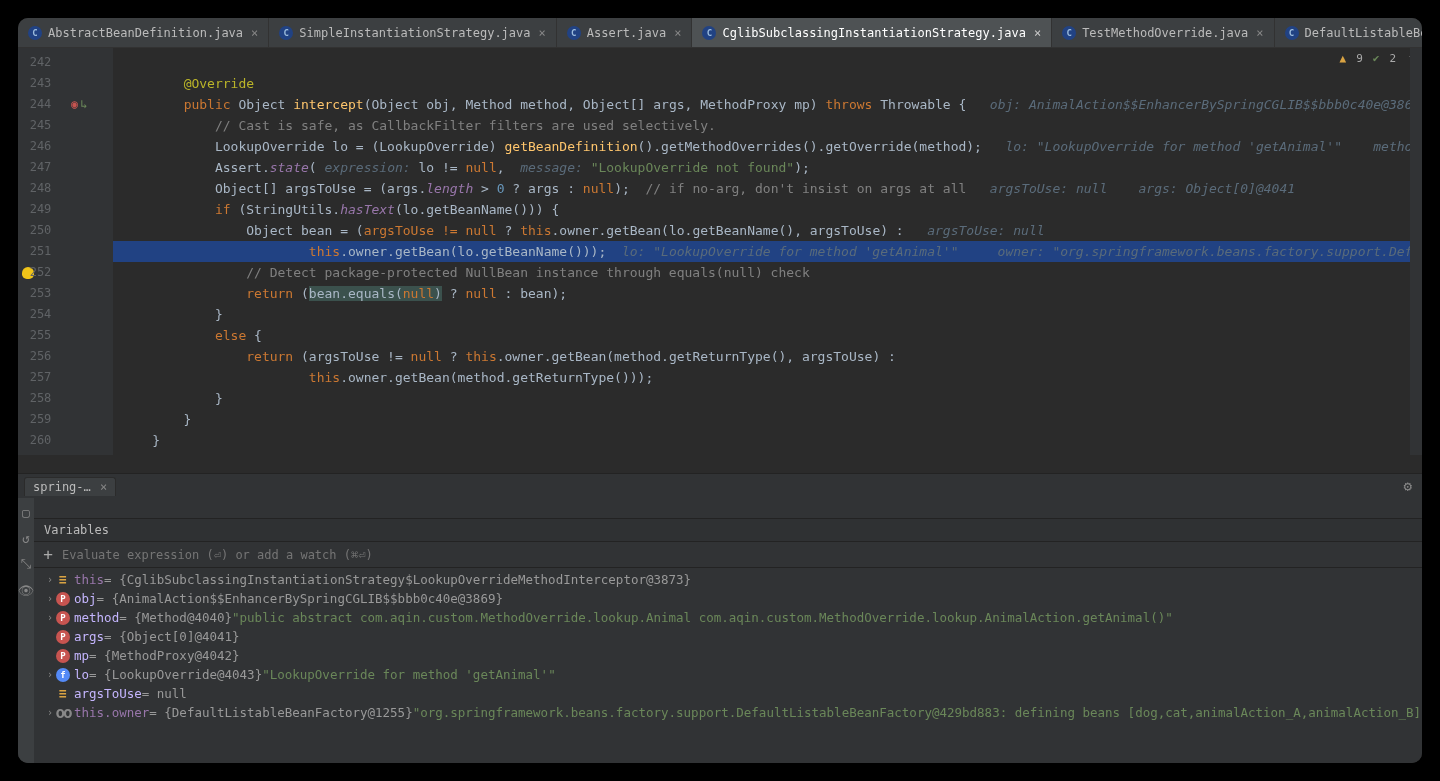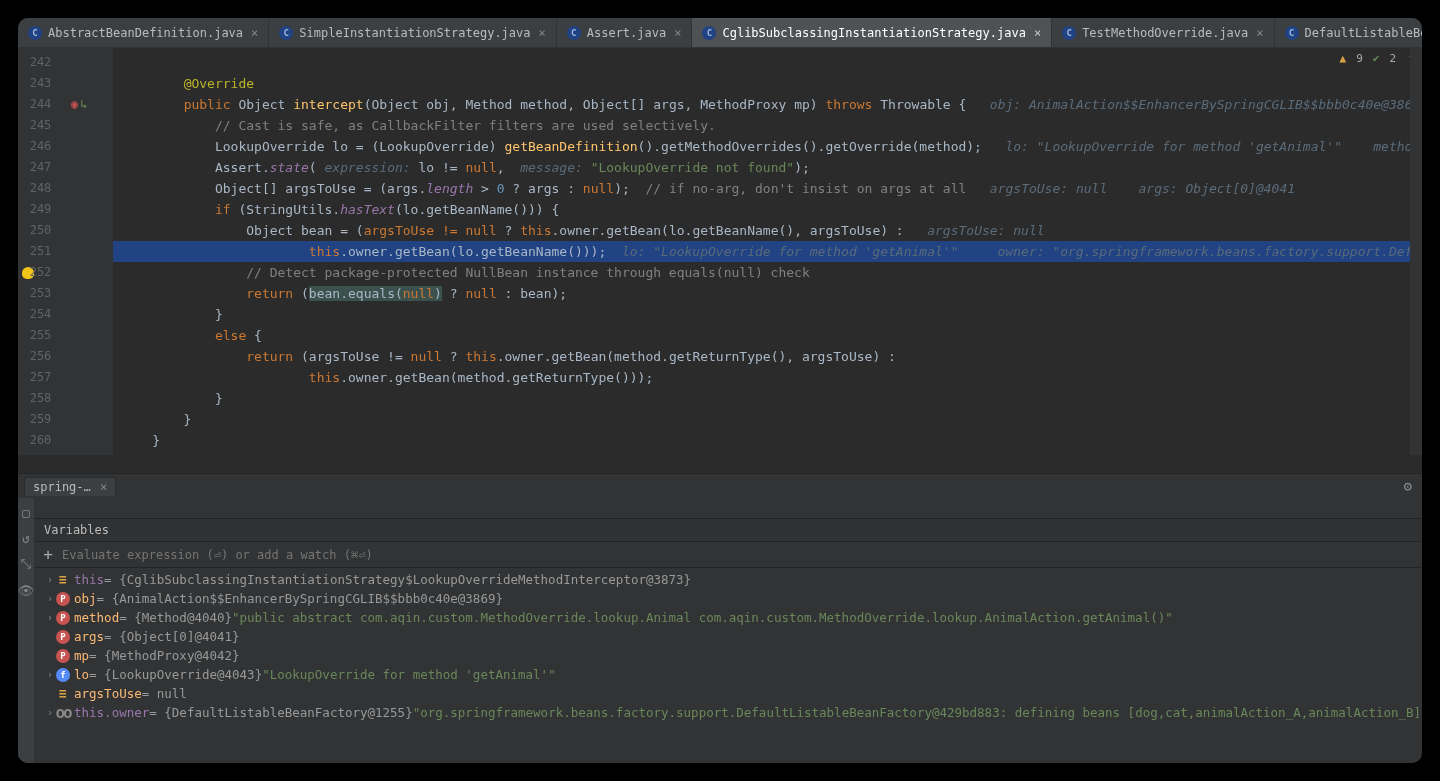--- a/index.html
+++ b/index.html
@@ -50,21 +50,21 @@
   .eval-row .plus { width: 28px; text-align: center; color: #aaa; font-size: 16px; }
   .eval-row input { flex: 1; background: transparent; border: none; color: #aaa; font-family: inherit; font-size: 12px; outline: none; }
   .var-tree { flex: 1; overflow: auto; font-size: 12.5px; padding: 2px 0; }
   .vrow { display: flex; align-items: center; height: 19px; padding-left: 10px; white-space: nowrap; }
   .vrow .tw { width: 12px; color: #888; font-size: 10px; display: inline-block; text-align: center; }
   .badge { width: 14px; height: 14px; border-radius: 50%; display: inline-flex; align-items: center; justify-content: center; font-size: 9px; font-weight: bold; margin-right: 4px; }
   .badge.p { background: #c75450; color: #fff; }
   .badge.f { background: #548af7; color: #fff; }
   .badge.lines { color: #d9a343; font-size: 13px; }
   .badge.oo { color: #888; font-size: 16px; letter-spacing: -2px; }
-  .vname { color: #fdba74; }
+  .vname { color: #c4b5fd; }
   .vname.purple { color: #9876aa; }
   .vval { color: #999; }
   .vstr { color: #6a8759; }
   
   .scrolltrack { position: absolute; right: 0; top: 0; width: 12px; height: 100%; background: #313335; }
 </style>
 </head>
 <body>
 
 <div class="window">

